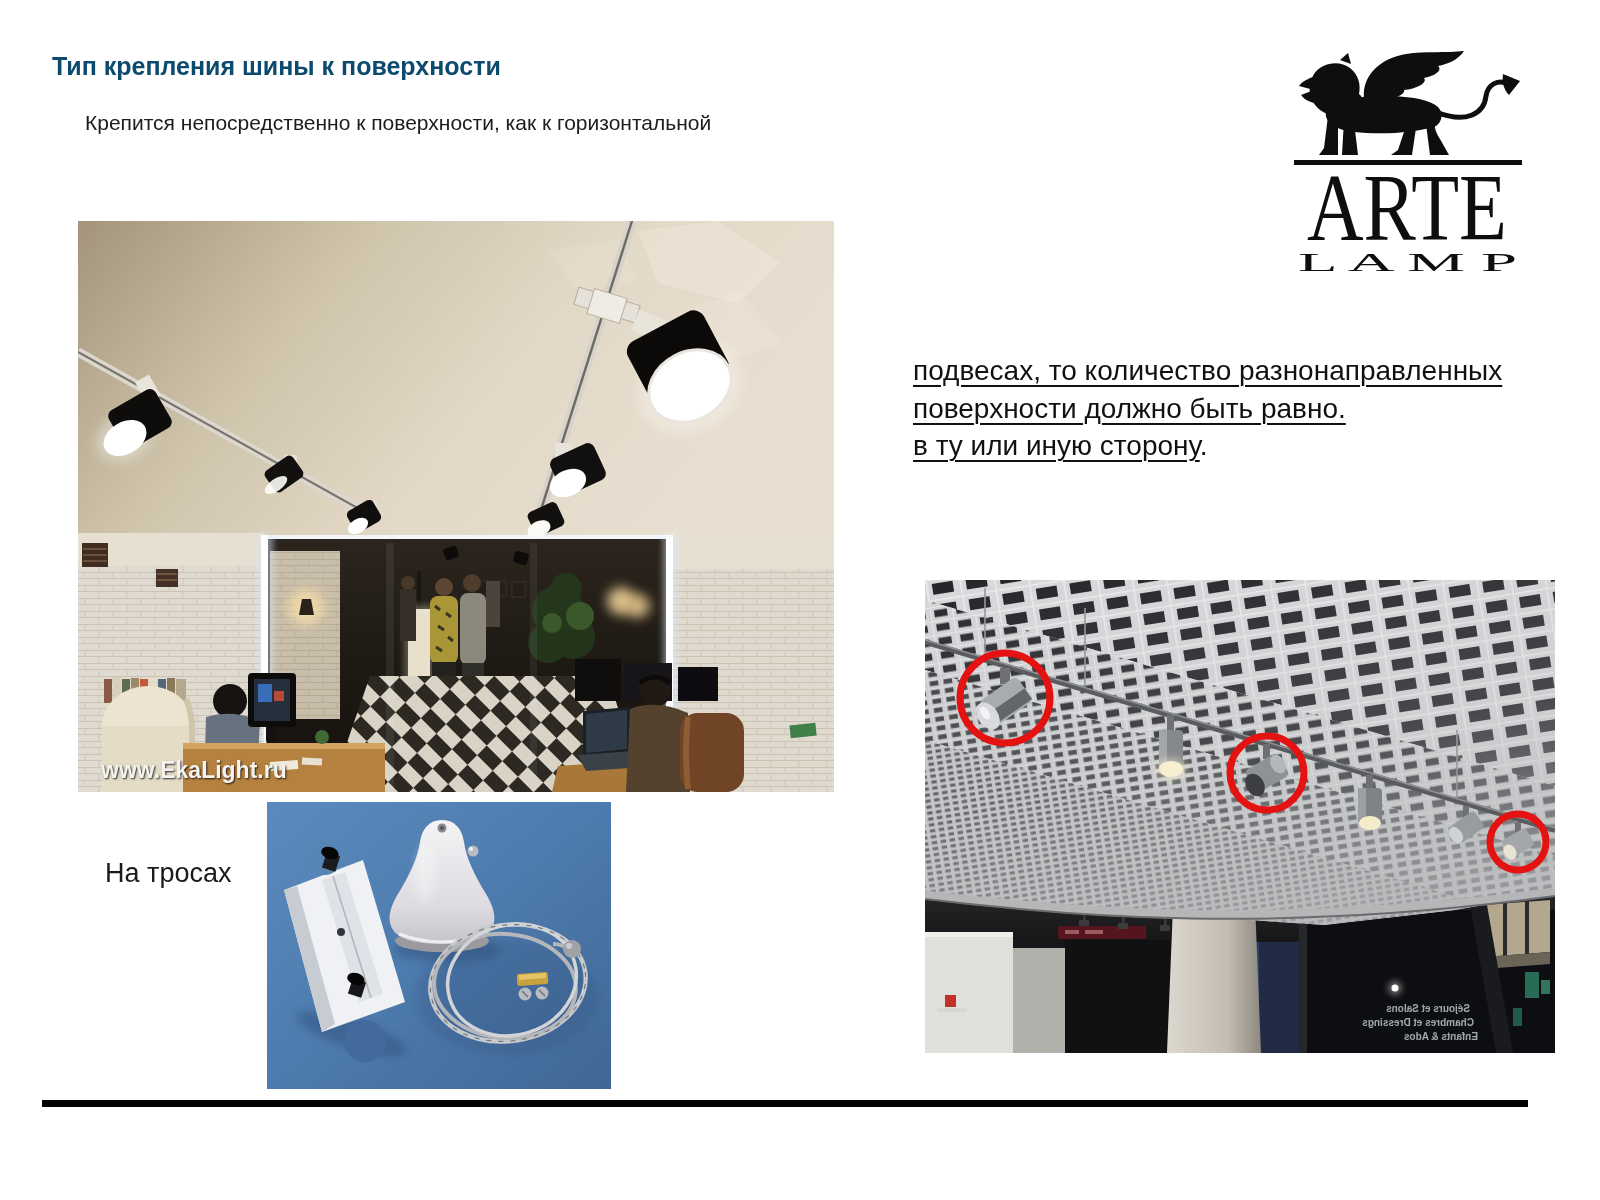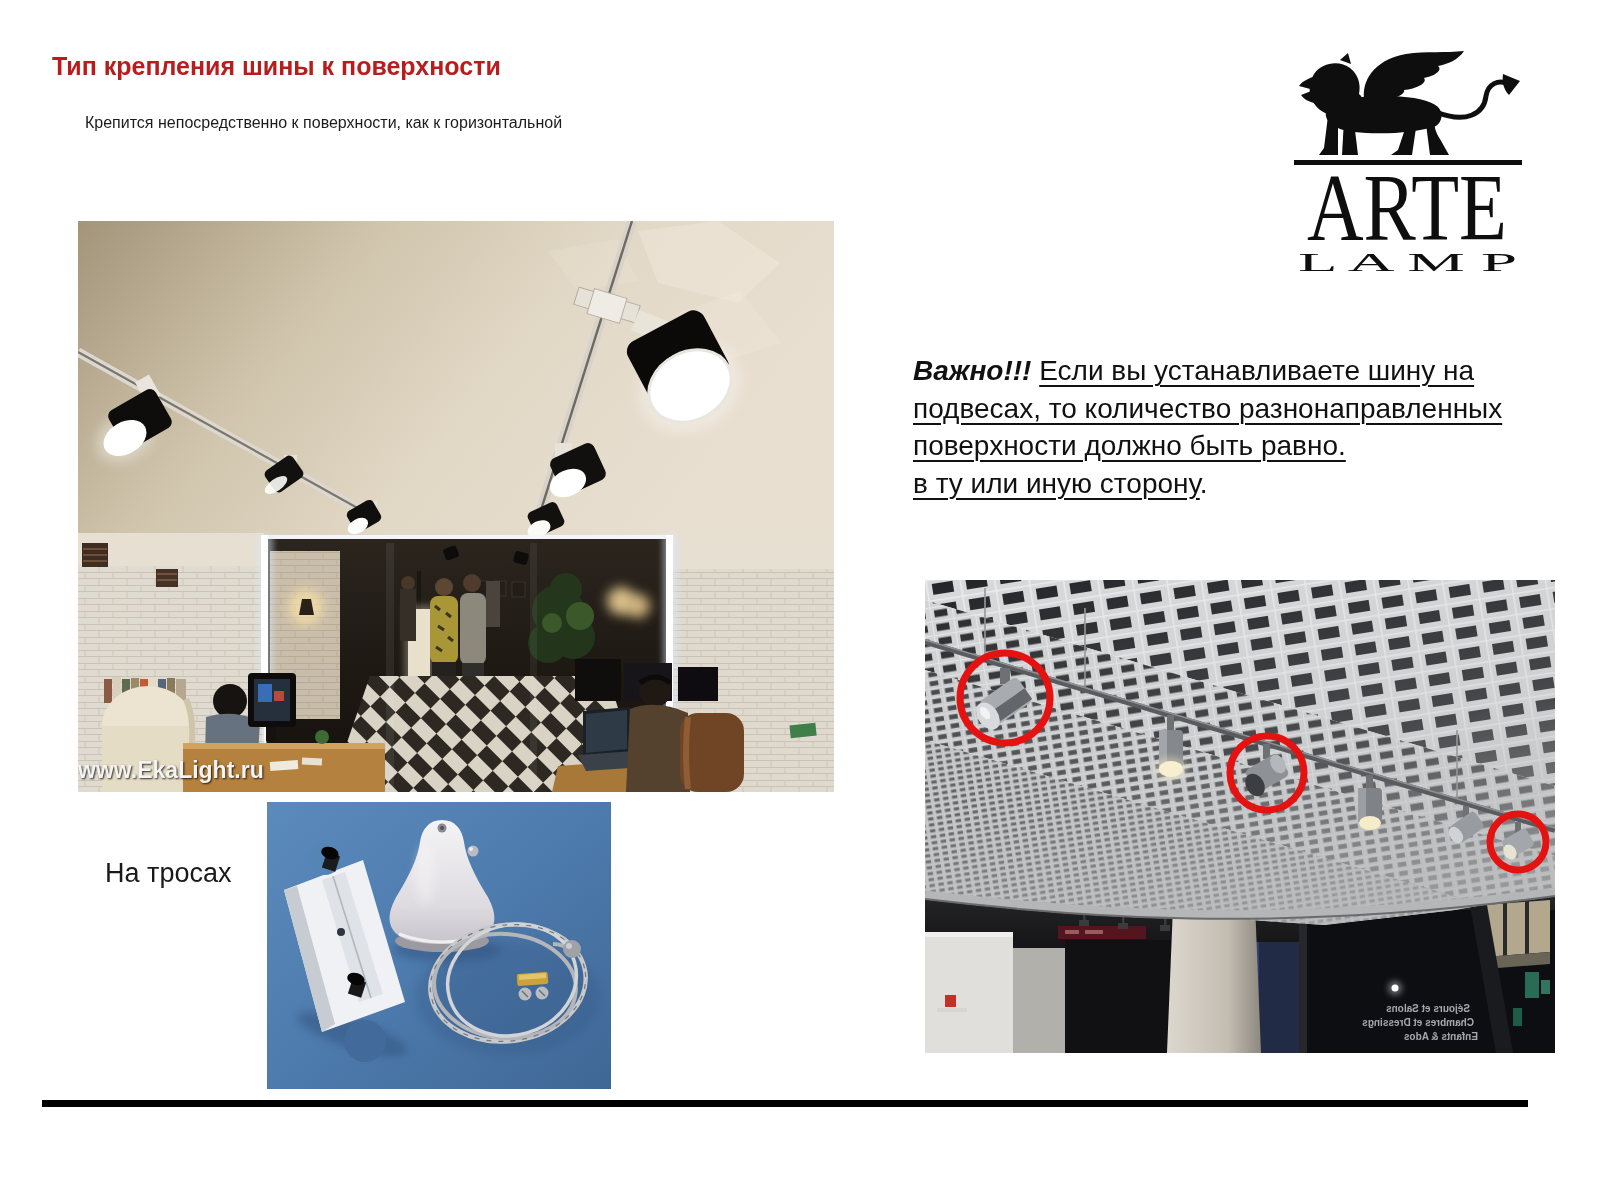--- a/index.html
+++ b/index.html
@@ -1,32 +1,32 @@
 <!DOCTYPE html>
 <html><head>
 <meta charset="utf-8">
 <style>
   html,body{margin:0;padding:0;background:#ffffff;}
   #page{position:relative;width:1600px;height:1200px;background:#ffffff;overflow:hidden;
         font-family:"Liberation Sans",sans-serif;color:#1a1a1a;}
   .abs{position:absolute;}
-  #title{left:52px;top:52px;font-size:25px;font-weight:bold;color:#b91c1c;white-space:nowrap;}
-  #intro{left:85px;top:100px;font-size:16px;line-height:46px;color:#1c1c1c;}
+  #title{left:52px;top:52px;font-size:25px;font-weight:bold;color:#0c4a6e;white-space:nowrap;}
+  #intro{left:85px;top:100px;font-size:21px;line-height:46px;color:#1c1c1c;}
   #intro .ln{white-space:nowrap;}
   .tail-bold{font-weight:bold;}
   #note{left:913px;top:352px;font-size:28px;line-height:37.5px;color:#111;}
   #note .ln{white-space:nowrap;}
   #note .lbl{font-weight:bold;font-style:italic;}
   #note .u{text-decoration:underline;text-decoration-thickness:2px;text-underline-offset:5px;}
   #caption-cables{left:105px;top:858px;font-size:27px;color:#1a1a1a;white-space:nowrap;}
   #logo{left:1288px;top:50px;width:240px;height:232px;text-align:right;}
   #showroom{left:78px;top:221px;width:756px;height:571px;}
   #kit{left:267px;top:802px;width:344px;height:287px;}
   #gridphoto{left:925px;top:580px;width:630px;height:473px;}
-  #watermark{left:0;top:536px;font-size:23px;font-weight:bold;color:#f5f3ef;
+  #watermark{left:23px;top:536px;font-size:23px;font-weight:bold;color:#f5f3ef;
              text-shadow:1px 1px 2px rgba(0,0,0,.8);white-space:nowrap;}
   #rule{left:42px;top:1100px;width:1486px;height:7px;}
   svg{display:block;}
 </style>
 </head>
 <body>
 
 <div id="page">
 
   <div class="abs" id="title">Тип крепления шины к поверхности</div>
@@ -50,21 +50,20 @@
         <path d="M118 76 L110 100 L103 105 L124 105 L128 78 Z"></path>
         <path d="M138 74 L142 105 L161 105 L152 89 C148 83 146 77 147 73 Z"></path>
       </g>
       <rect x="6" y="110" width="228" height="5" fill="#0e0e0e"></rect>
       <text x="19" y="190" font-family="Liberation Serif, serif" font-size="96" fill="#0e0e0e" textLength="200" lengthAdjust="spacingAndGlyphs">ARTE</text>
       <text x="10" y="221" font-family="Liberation Serif, serif" font-size="25" fill="#0e0e0e" textLength="219" lengthAdjust="spacingAndGlyphs">L A M P</text>
     </svg>
   </div>
 
   <div class="abs" id="note">
-    <div class="ln"><span class="lbl">Важно!!!</span> <span class="u">Если вы устанавливаете шину на</span></div>
     <div class="ln u">подвесах, то количество разнонаправленных</div>
     <div class="ln u">поверхности должно быть равно.</div>
     <div class="ln"><span class="u">в ту или иную сторону</span><span>.</span></div>
   </div>
 
   <div class="abs" id="showroom">
     <svg width="756" height="571" viewBox="0 0 756 571">
       <defs>
         <linearGradient id="lp-ceil" x1="0" y1="0" x2="1" y2="0.35">
           <stop offset="0" stop-color="#a3947a"></stop>

